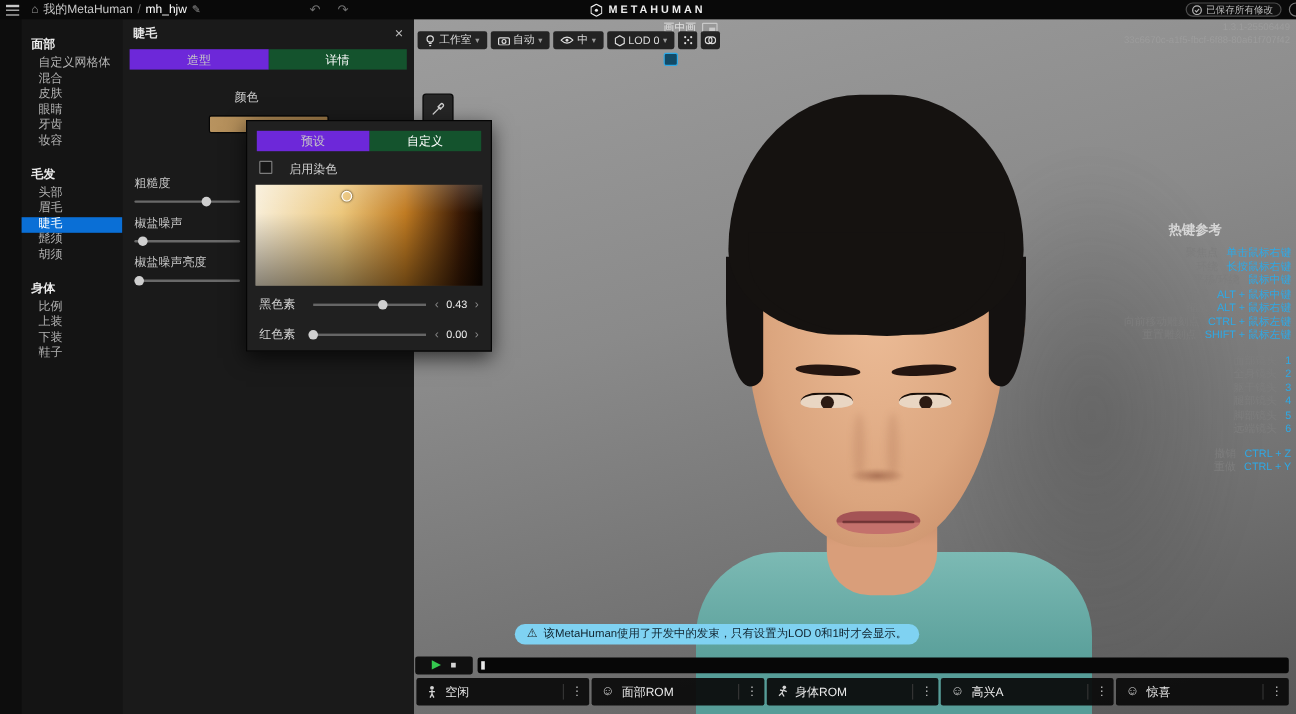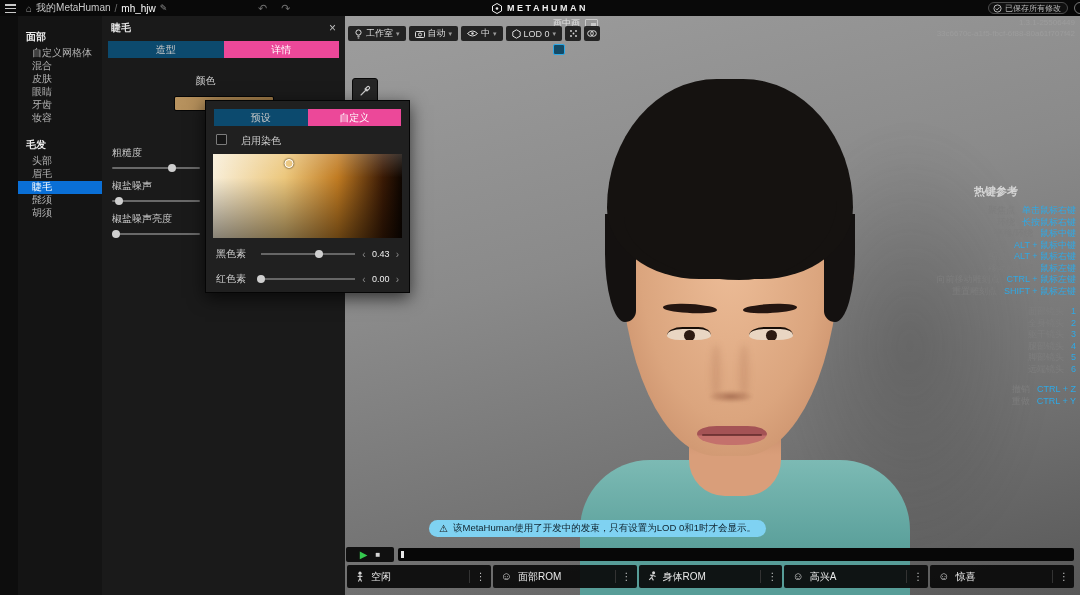--- a/index.html
+++ b/index.html
@@ -28,22 +28,22 @@
   .sb-item { font-size:10px; color:#b2b2b2; padding:1px 0 2px 14px; line-height:10px; cursor:pointer; }
   .sb-item.selected { background:#0a6fd6; color:#fff; }
   .sb-section { margin-bottom:9px; }
 
   
   .panel { position:absolute; left:102px; top:16px; width:243px; height:579px; background:#1a1a1a; z-index:11; }
   .panel-header { height:24px; display:flex; align-items:center; padding:0 9px; }
   .panel-title { font-size:10px; font-weight:bold; color:#e6e6e6; flex:1; }
   .panel-close { color:#bdbdbd; font-size:12px; cursor:pointer; line-height:10px; }
   .panel-tabs { display:flex; margin:1px 6px 0; }
-  .ptab { flex:1; height:17px; display:flex; align-items:center; justify-content:center; font-size:10px; color:#c7c7c7; background:#0c4a6e; cursor:pointer; }
-  .ptab.active { background:#ec4899; color:#fff;text-align:center; }
+  .ptab { flex:1; height:17px; display:flex; align-items:center; justify-content:center; font-size:10px; color:#c7c7c7; background:#6d28d9; cursor:pointer; }
+  .ptab.active { background:#14532d; color:#fff;text-align:center; }
   .color-row { margin-top:16px; display:flex; align-items:center; padding:0 9px; gap:8px;flex-direction:column; }
   .color-label { font-size:10px; color:#cfcfcf; width:56px; }
   .swatch { width:100px; height:15px; border:1px solid #060606; border-radius:2px; }
   .color-reset { color:#9a9a9a; font-size:11px; cursor:pointer; }
   .panel-sliders { margin-top:14px; padding:0 10px; }
   .sld-block { margin-bottom:10px; }
   .sld-label { font-size:10px; color:#c9c9c9; margin-bottom:7px; }
   .sld-track { position:relative; width:88px; height:2px; background:#696969; border-radius:1px; }
   .sld-handle { position:absolute; top:-3px; width:8px; height:8px; border-radius:50%; background:#cfcfcf; transform:translateX(-50%); cursor:pointer; }
 
@@ -196,20 +196,27 @@
         <div class="sb-item">妆容</div>
       </div>
       <div class="sb-section">
         <div class="sb-title">毛发</div>
         <div class="sb-item">头部</div>
         <div class="sb-item">眉毛</div>
         <div class="sb-item selected">睫毛</div>
         <div class="sb-item">髭须</div>
         <div class="sb-item">胡须</div>
       </div>
+      <div class="sb-section">
+        <div class="sb-title">身体</div>
+        <div class="sb-item">比例</div>
+        <div class="sb-item">上装</div>
+        <div class="sb-item">下装</div>
+        <div class="sb-item">鞋子</div>
+      </div>
     </div>
 
   <div class="panel">
     <div class="panel-header">
       <span class="panel-title">睫毛</span>
       <span class="panel-close">×</span>
     </div>
     <div class="panel-tabs">
       <div class="ptab">造型</div>
       <div class="ptab active">详情</div>
@@ -353,24 +360,20 @@
               <span class="hk-label">平移/环绕</span>
               <span class="hk-value">鼠标中键</span>
             </div>
             <div class="hk-row">
               <span class="hk-label">平移</span>
               <span class="hk-value">ALT + 鼠标中键</span>
             </div>
             <div class="hk-row">
               <span class="hk-label">缩放</span>
               <span class="hk-value">ALT + 鼠标右键</span>
-            </div>
-            <div class="hk-row">
-              <span class="hk-label">移动雕刻点</span>
-              <span class="hk-value">鼠标左键</span>
             </div>
             <div class="hk-row">
               <span class="hk-label">向前移动雕刻点</span>
               <span class="hk-value">CTRL + 鼠标左键</span>
             </div>
             <div class="hk-row">
               <span class="hk-label">重置雕刻点</span>
               <span class="hk-value">SHIFT + 鼠标左键</span>
             </div>
           </div>

